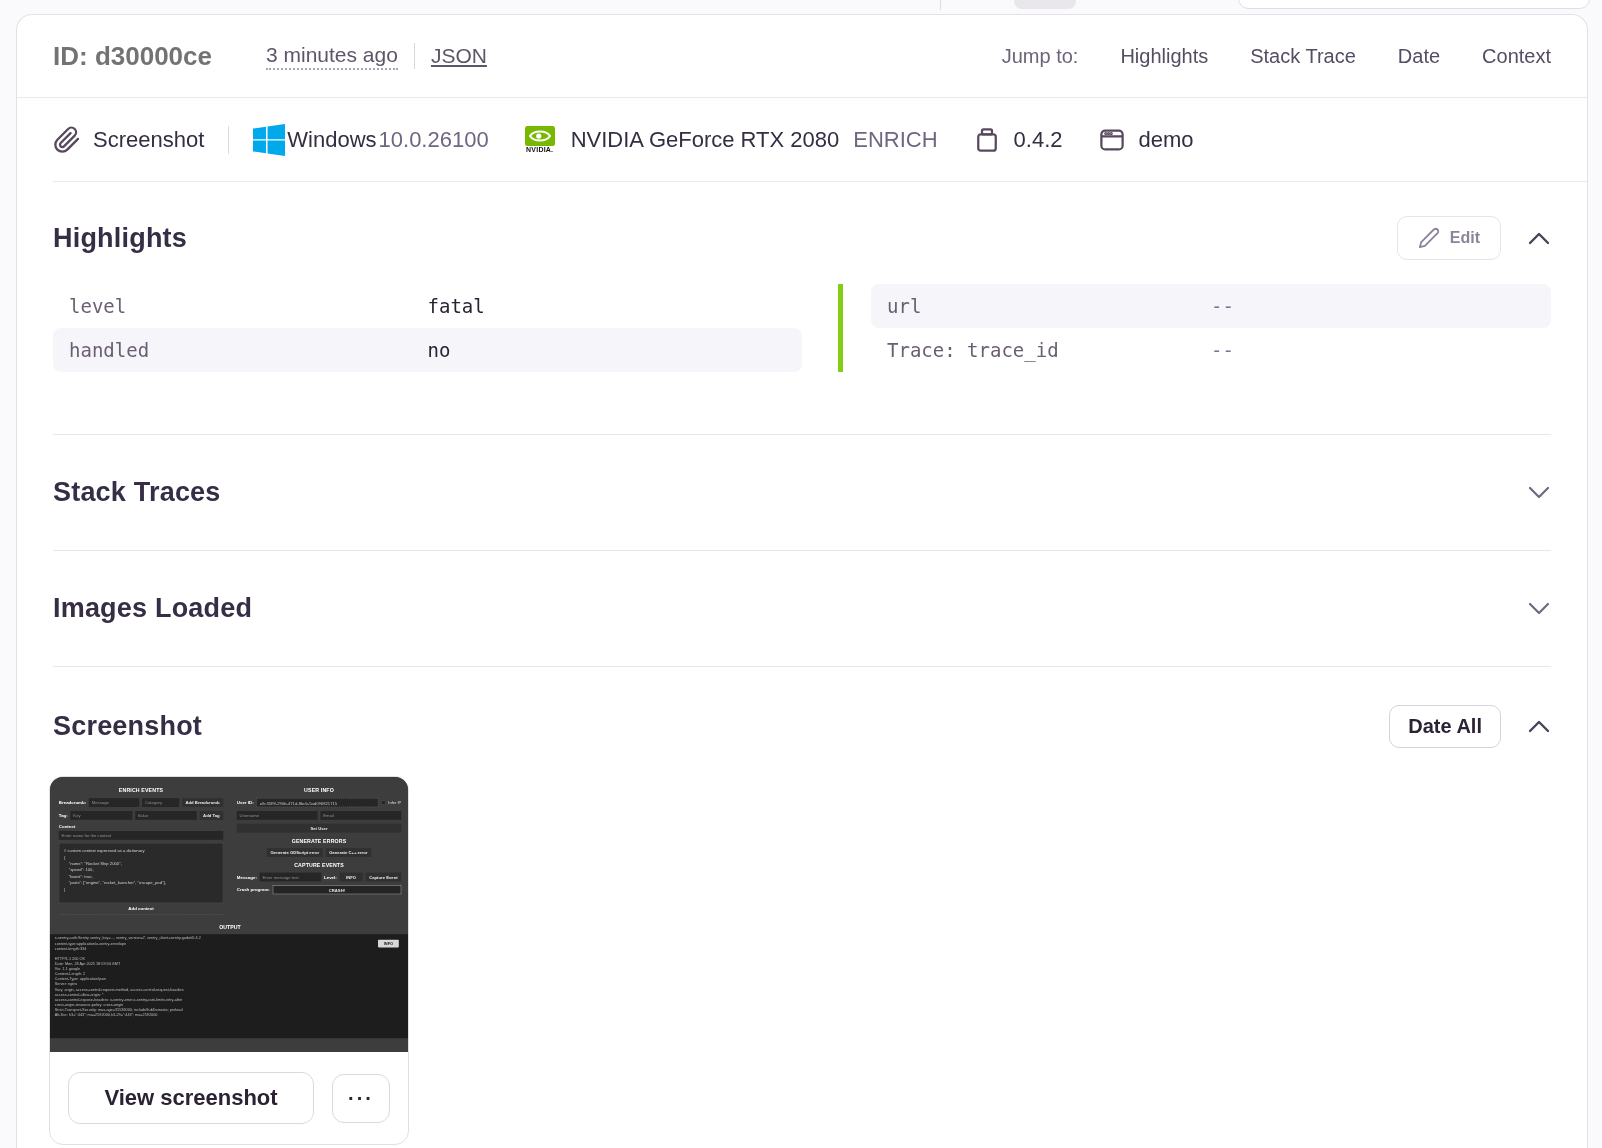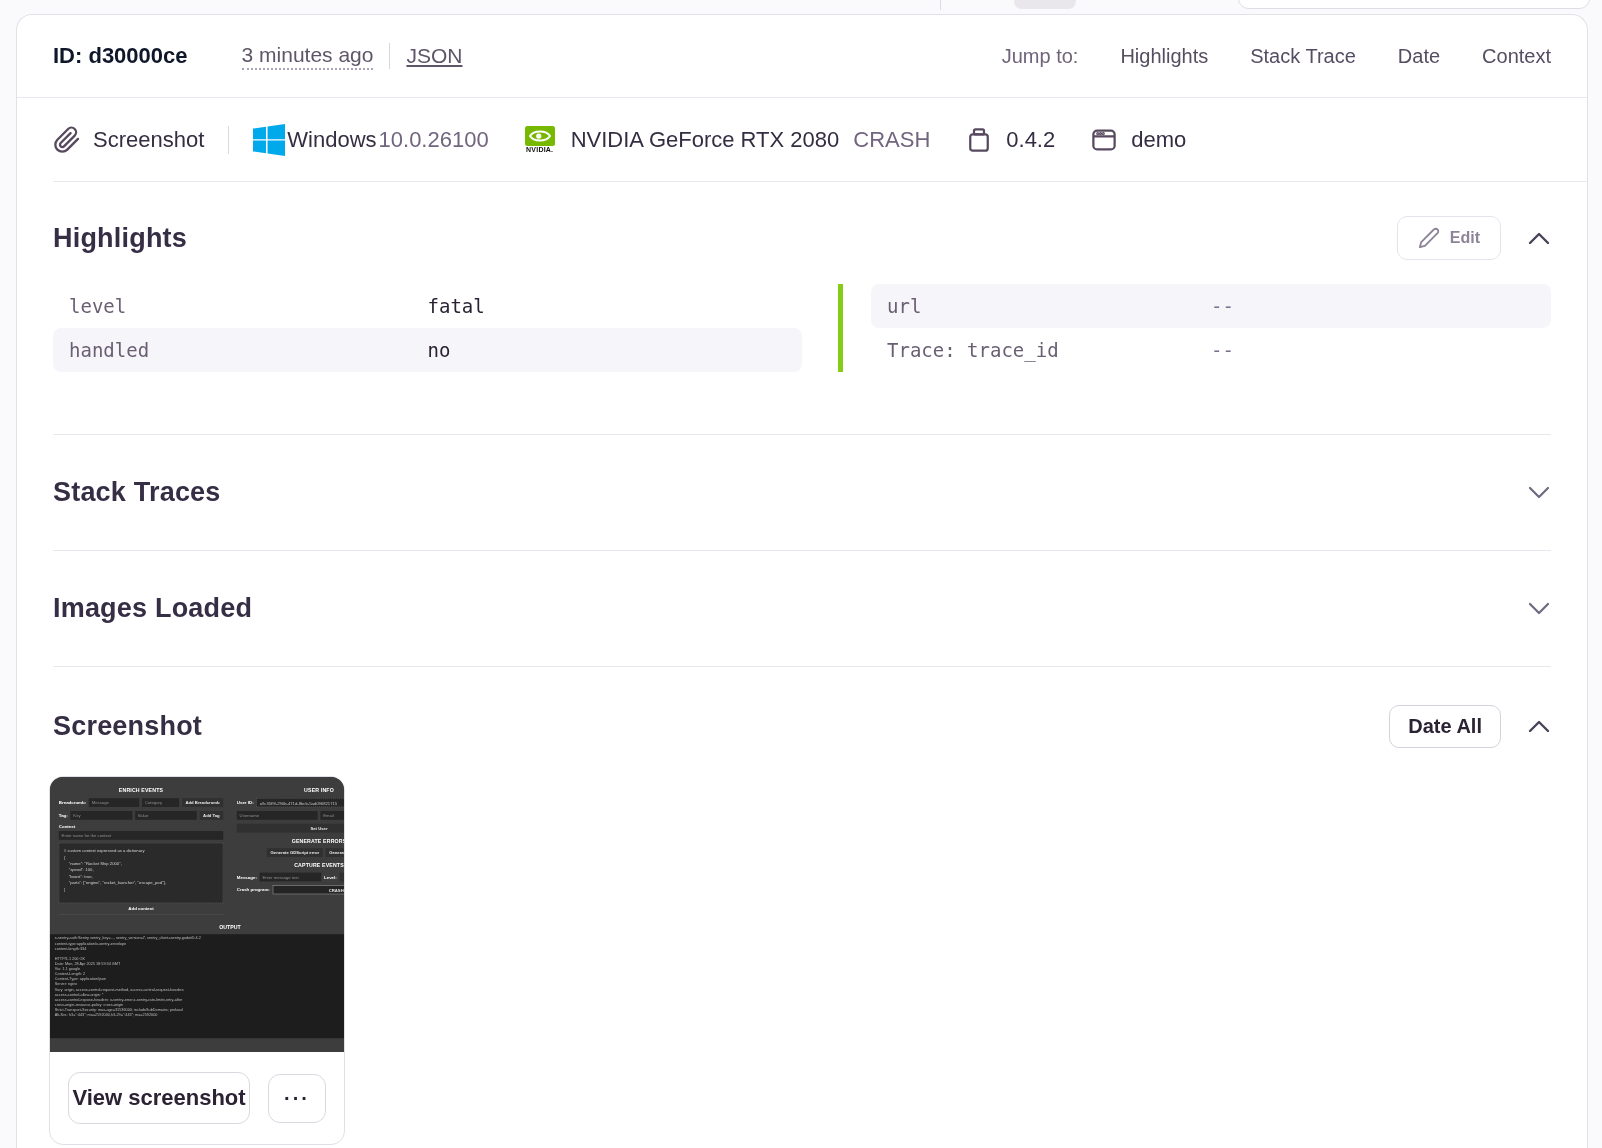--- a/index.html
+++ b/index.html
@@ -11,21 +11,21 @@
   .cut-vline { position:absolute; left:940px; top:0; width:1px; height:10px; background:#dfdbe4; }
   .cut-pill  { position:absolute; left:1014px; top:-6px; width:62px; height:15px; background:#e9e7ec; border-radius:8px; }
   .cut-box   { position:absolute; left:1238px; top:-12px; width:352px; height:21px; background:#fff;
                border:1px solid #e0dce6; border-radius:12px; }
 
   
   .card { position:absolute; left:16px; top:14px; width:1572px; height:1134px;
     background:#fff; border:1px solid #e4e0e8; border-bottom:none; border-radius:16px 16px 0 0; overflow:hidden; }
 
   .hdr { display:flex; align-items:center; height:83px; padding:0 36px; border-bottom:1px solid #eae7ee; }
-  .hdr-id { font-size:22px; font-weight:700; color:#0f172a; }
+  .hdr-id { font-size:26px; font-weight:700; color:#737373; }
   .hdr-time { margin-left:54px; font-size:21px; color:#5f5568; border-bottom:2px dotted #aaa1b5; padding-bottom:1px; cursor:pointer; }
   .hdr-sep { width:1px; height:26px; background:#d9d5de; margin:0 16px; }
   .hdr-json { font-size:21px; color:#5f5568; text-decoration:underline; cursor:pointer; }
   .hdr-right { margin-left:auto; display:flex; align-items:center; gap:42px; font-size:20px; }
   .jump-label { color:#6e6379; }
   .jump-link { color:#554d62; cursor:pointer; }
 
   .ctx { display:flex; align-items:center; height:83px; padding:0 36px; }
   .ctx-item { display:flex; align-items:center; }
   .ctx-strong { font-size:22px; color:#352d42; font-weight:500; }
@@ -53,21 +53,21 @@
     font-family:"DejaVu Sans Mono", monospace; font-size:19px; }
   .kv-row.alt { background:#f6f5f9; }
   .kv-key { width:50%; color:#695e73; }
   .kv-val { color:#2b2233; }
   .kv-val.dim { color:#7d7390; }
 
   .divider { height:1px; background:#e9e6ed; margin:0 36px; }
   .collapse-row { display:flex; align-items:center; padding:42px 36px; }
 
   
-  .thumb-card { width:296px; margin:28px 0 0 32px; border:1px solid #e2dee7; border-radius:14px;
+  .thumb-card { width:360px; margin:28px 0 0 32px; border:1px solid #e2dee7; border-radius:14px;
     overflow:hidden; background:#fff; }
   .thumb-img { position:relative; width:358px; height:275px; background:#3d3d3d; overflow:hidden; cursor:pointer; }
   .mini { position:absolute; left:0; top:0; width:900px; height:688px; transform:scale(0.4); transform-origin:0 0;
     background:#3d3d3d; color:#fff; padding:14px 22px 0; font-size:11px; }
   .mini-cols { display:flex; gap:34px; }
   .mini-col { flex:1; min-width:0; }
   .m-title { text-align:center; font-weight:700; font-size:13px; letter-spacing:.4px; margin:12px 0 12px; color:#fff; }
   .m-row { display:flex; align-items:center; gap:7px; margin-bottom:10px; }
   .m-label { font-weight:700; font-size:11px; white-space:nowrap; }
   .m-input { background:#262626; color:#8f8f8f; padding:5px 7px; height:22px; font-size:10.5px;
@@ -144,21 +144,21 @@
     <div class="ctx-item" style="gap:14px; margin-left:34px;">
       <span class="nv-logo">
         <svg width="30" height="20" viewBox="0 0 24 16">
             <rect width="24" height="16" rx="2" fill="#76b900"></rect>
             <path d="M4 8 C7 3.2 17 3.2 20 8 C17 12.8 7 12.8 4 8 Z" fill="none" stroke="#fff" stroke-width="1.6"></path>
             <circle cx="11" cy="8" r="2.1" fill="#fff"></circle>
           </svg>
         <span class="nv-txt">NVIDIA.</span>
       </span>
       <span class="ctx-strong">NVIDIA GeForce RTX 2080</span>
-      <span class="ctx-dim">CRASH</span>
+      <span class="ctx-dim">ENRICH</span>
     </div>
     <div class="ctx-item" style="gap:12px; margin-left:34px;">
       <span class="icn">
         <svg width="30" height="30" viewBox="0 0 24 24" fill="none" stroke="#57495e" stroke-width="1.8" stroke-linejoin="round">
             <rect x="8" y="3.5" width="8" height="4" rx="1.2"></rect>
             <rect x="5" y="7.5" width="14" height="13" rx="2"></rect>
           </svg>
       </span>
       <span class="ctx-strong">0.4.2</span>
     </div>

